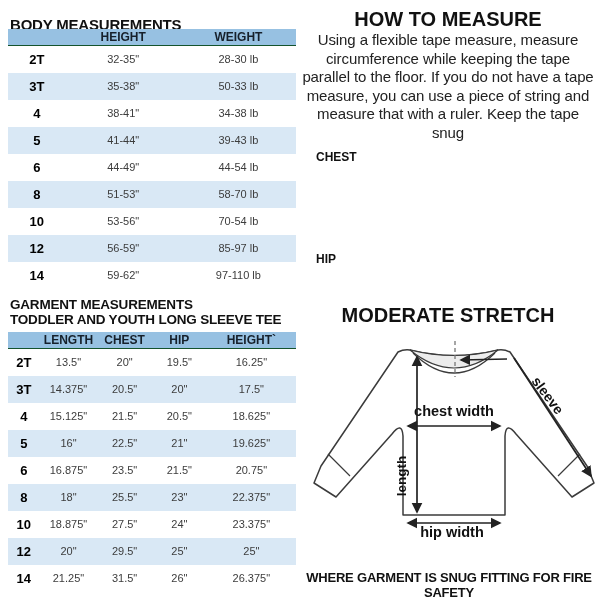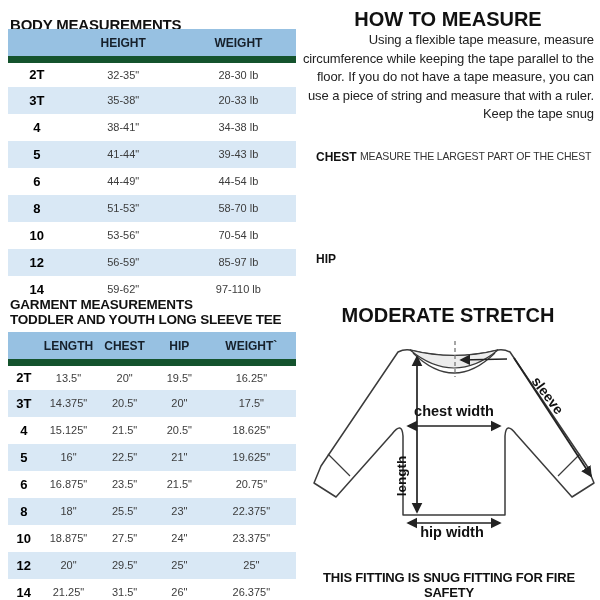--- a/index.html
+++ b/index.html
@@ -13,35 +13,35 @@
   }
   .abs{position:absolute;}
 
   
   .tbl-title{font-weight:bold;font-size:15px;letter-spacing:-0.2px;color:#111;}
   .tbl-title2{font-weight:bold;font-size:13.5px;line-height:15px;letter-spacing:-0.2px;color:#111;}
   table.size-table{border-collapse:collapse;table-layout:fixed;width:288px;}
   table.size-table thead th{
     background:var(--header-blue);
     font-size:12px;font-weight:bold;color:#16202b;
-    height:27px;padding:0;text-align:center;
-    border-bottom:7px solid #14532d;
+    height:16px;padding:0;text-align:center;
+    border-bottom:1px solid #14532d;
   }
   table.size-table tbody tr{height:27px;}
   table.size-table tbody tr.striped{background:var(--row-blue);}
   table.size-table tbody th{font-size:13px;font-weight:bold;color:#000;text-align:center;padding:0;}
   table.size-table tbody td{font-size:11px;color:#3c3c3c;text-align:center;padding:0;}
   #table1 col.c0{width:20%;} #table1 col.c1{width:40%;} #table1 col.c2{width:40%;}
   #table2 col.c0{width:11%;} #table2 col.c1{width:20%;} #table2 col.c2{width:19%;}
   #table2 col.c3{width:19%;} #table2 col.c4{width:31%;}
 
   
   .center-head{width:296px;text-align:center;font-weight:bold;font-size:20px;color:#111;}
   #htm-paragraph{
-    width:292px;text-align:right;font-size:13px;line-height:18.5px;color:#222;
+    width:292px;text-align:center;font-size:15px;line-height:18.5px;color:#222;
     letter-spacing:-0.1px;
   }
   .def-row{display:flex;width:278px;}
   .def-label{width:44px;flex:0 0 44px;font-weight:bold;font-size:12px;color:#111;}
   .def-text{width:232px;font-size:10.5px;line-height:13px;font-weight:bold;color:#2e2e2e;letter-spacing:-0.15px;}
   .def-text.reg{font-weight:normal;color:#333;}
   #fire-footer{width:298px;text-align:center;font-weight:bold;font-size:13px;letter-spacing:-0.2px;color:#111;}
 
   
   #tee-svg{position:absolute;left:300px;top:336px;width:300px;height:210px;}
@@ -70,21 +70,21 @@
     </thead>
     <tbody>
       <tr>
         <th>2T</th>
         <td>32-35"</td>
         <td>28-30 lb</td>
       </tr>
       <tr class="striped">
         <th>3T</th>
         <td>35-38"</td>
-        <td>20-33 lb</td>
+        <td>50-33 lb</td>
       </tr>
       <tr>
         <th>4</th>
         <td>38-41"</td>
         <td>34-38 lb</td>
       </tr>
       <tr class="striped">
         <th>5</th>
         <td>41-44"</td>
         <td>39-43 lb</td>
@@ -129,21 +129,21 @@
       <col class="c2">
       <col class="c3">
       <col class="c4">
     </colgroup>
 <thead>
       <tr>
         <th></th>
         <th>LENGTH</th>
         <th>CHEST</th>
         <th>HIP</th>
-        <th>WEIGHT`</th>
+        <th>HEIGHT`</th>
       </tr>
     </thead>
     <tbody>
       <tr>
         <th>2T</th>
         <td>13.5"</td>
         <td>20"</td>
         <td>19.5"</td>
         <td>16.25"</td>
       </tr>
@@ -205,21 +205,20 @@
       </tr>
     </tbody>
   </table>
 
 <div class="abs center-head" style="left:300px;top:8px;">HOW TO MEASURE</div>
 
 <div id="htm-paragraph" class="abs" style="left:302px;top:31px;">Using a flexible tape measure, measure circumference while keeping the tape parallel to the floor.  If you do not have a tape measure, you can use a piece of string and measure that with a ruler. Keep the tape snug</div>
 
 <div class="abs def-row" style="left:316px;top:150px;">
   <div class="def-label">CHEST</div>
-  <div class="def-text reg">MEASURE THE LARGEST PART OF THE CHEST</div>
 </div>
 
 <div class="abs def-row" style="left:316px;top:192px;">
 </div>
 
 <div class="abs def-row" style="left:316px;top:252px;">
   <div class="def-label">HIP</div>
 </div>
 
 <div class="abs center-head" style="left:300px;top:304px;">MODERATE STRETCH</div>
@@ -251,13 +250,13 @@
   <line class="measure" x1="117" y1="21" x2="117" y2="176" marker-start="url(#ah)" marker-end="url(#ah)"></line>
   <text class="dim-label" x="106" y="140" text-anchor="middle" font-size="13.5" transform="rotate(-90 106 140)">length</text>
 
   <line class="measure" x1="108" y1="187" x2="200" y2="187" marker-start="url(#ah)" marker-end="url(#ah)"></line>
   <text class="dim-label" x="152" y="201" text-anchor="middle" font-size="14.5">hip width</text>
 
   <line class="measure" x1="214" y1="22" x2="291" y2="140" marker-end="url(#ah)"></line>
   <text class="dim-label" x="247" y="64" text-anchor="middle" font-size="14" transform="rotate(53 247 60)">sleeve</text>
 </svg>
 
-<div id="fire-footer" class="abs" style="left:300px;top:570px;">THIS FITTING IS SNUG FITTING FOR FIRE SAFETY</div>
+<div id="fire-footer" class="abs" style="left:300px;top:570px;">WHERE GARMENT IS SNUG FITTING FOR FIRE SAFETY</div>
 
 </body></html>

